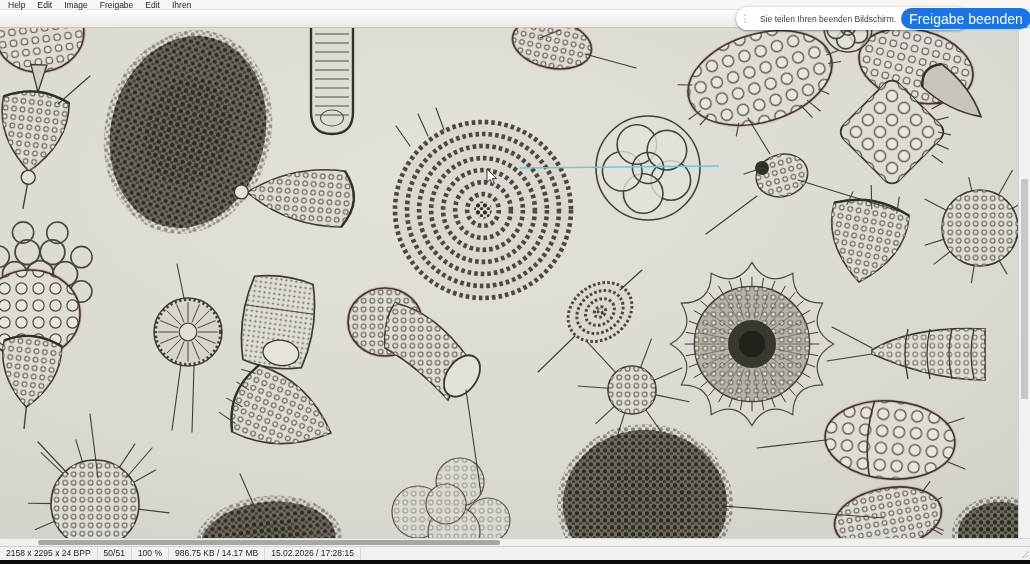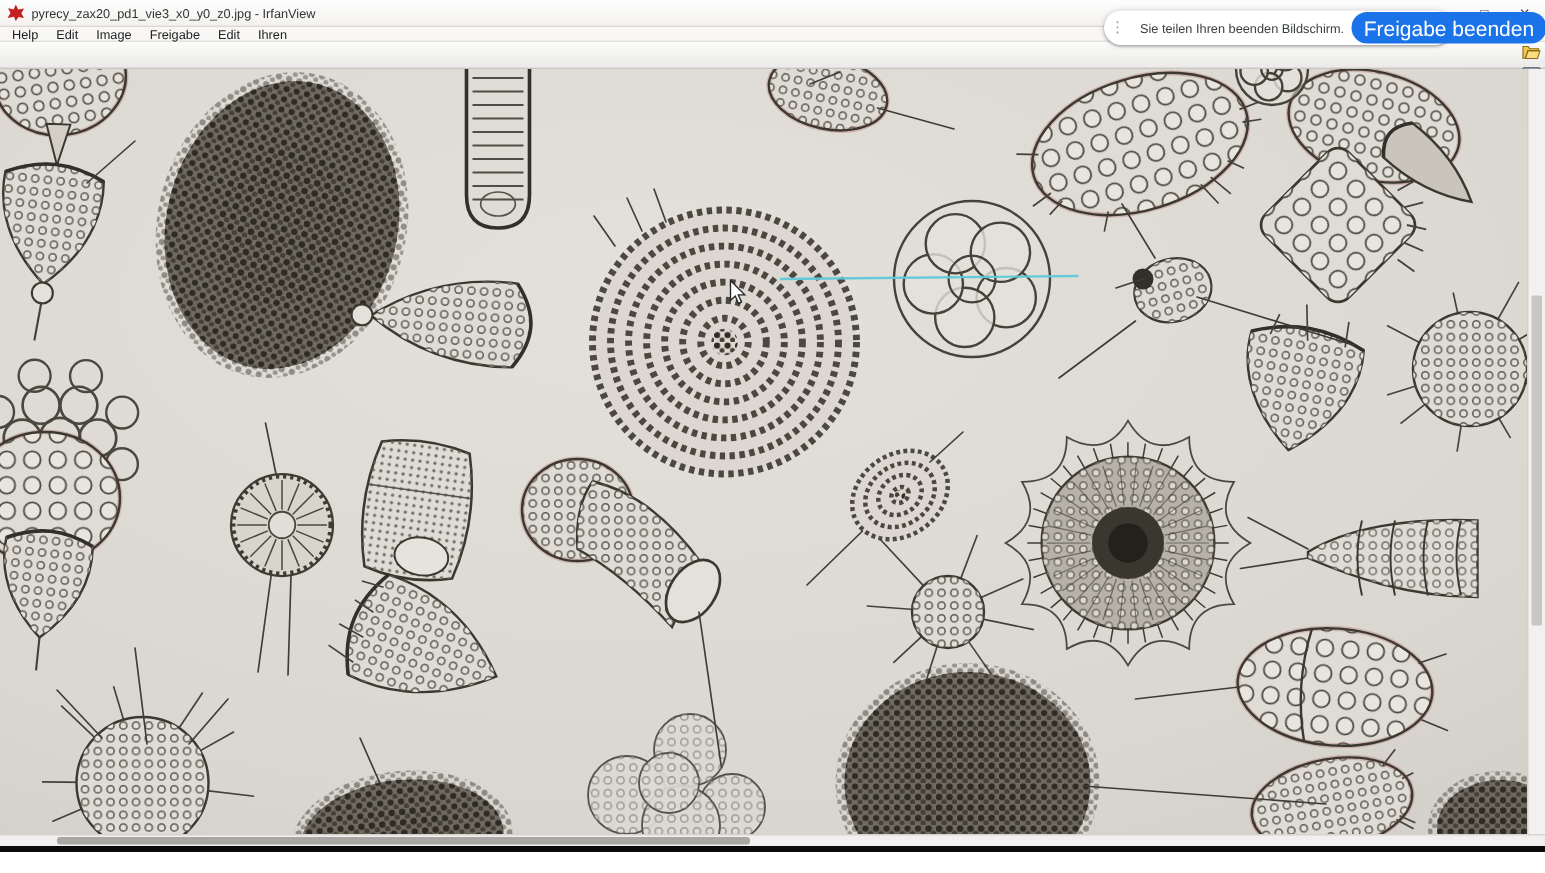--- a/index.html
+++ b/index.html
@@ -48,31 +48,20 @@
   .share-text{font-size:8.5px;color:#3c4043;white-space:nowrap;}
   .stop-share-btn{background:#1a73e8;color:#fff;font-size:14px;line-height:1;padding:3.5px 8px;border-radius:11px;white-space:nowrap;}
   .hide-btn{width:22px;height:17px;border-radius:4px;display:flex;align-items:center;justify-content:center;background:#fff;}
   .cursor{position:absolute;z-index:40;}
 </style>
 </head>
 <body>
 
 <div class="app">
 
-  <div class="titlebar">
-    <svg class="app-icon" viewBox="0 0 11 11">
-      <path d="M5.5 0l1.6 3.4L11 2.6 9.2 5.8 11 9l-3.7-.6L5.5 11 4.3 8.2 0 9l2-3.3L.4 2.5l3.7.9z" fill="#c51f1f"></path>
-    </svg>
-    <span class="title-text">pyrecy_zax20_pd1_vie3_x0_y0_z0.jpg - IrfanView</span>
-    <div class="win-controls">
-      <span class="win-btn">–</span>
-      <span class="win-btn">□</span>
-      <span class="win-btn">✕</span>
-    </div>
-  </div>
 
   <div class="menubar" id="menubar">
       <span class="menu-item">Help</span>
       <span class="menu-item">Edit</span>
       <span class="menu-item">Image</span>
       <span class="menu-item">Freigabe</span>
       <span class="menu-item">Edit</span>
       <span class="menu-item">Ihren</span>
     </div>
 
@@ -612,20 +601,29 @@
     </svg>
     <div class="vscroll">
       <div class="vthumb"></div>
     </div>
   </div>
 
   <div class="hscroll">
     <div class="hthumb"></div>
   </div>
 
+  <div class="statusbar">
+    <span class="scell">2158 x 2295 x 24 BPP</span>
+    <span class="scell">50/51</span>
+    <span class="scell">100 %</span>
+    <span class="scell">986.75 KB / 14.17 MB</span>
+    <span class="scell">15.02.2026 / 17:28:15</span>
+    <span class="sfill"></span>
+    <span class="grip"></span>
+  </div>
   <div class="screen-edge"></div>
 
   <div class="share-banner">
     <span class="drag-dots">⋮</span>
     <svg width="13" height="13" viewBox="0 0 16 16">
       <rect x="1.5" y="3" width="13" height="9.5" rx="1.2" fill="none" stroke="#5f6368" stroke-width="1.4"></rect>
       <path d="M8 10.5V6.2M6 8l2-2 2 2" fill="none" stroke="#5f6368" stroke-width="1.3"></path>
     </svg>
     <span class="share-text">Sie teilen Ihren beenden Bildschirm.</span>
     <span class="stop-share-btn">Freigabe beenden</span>

